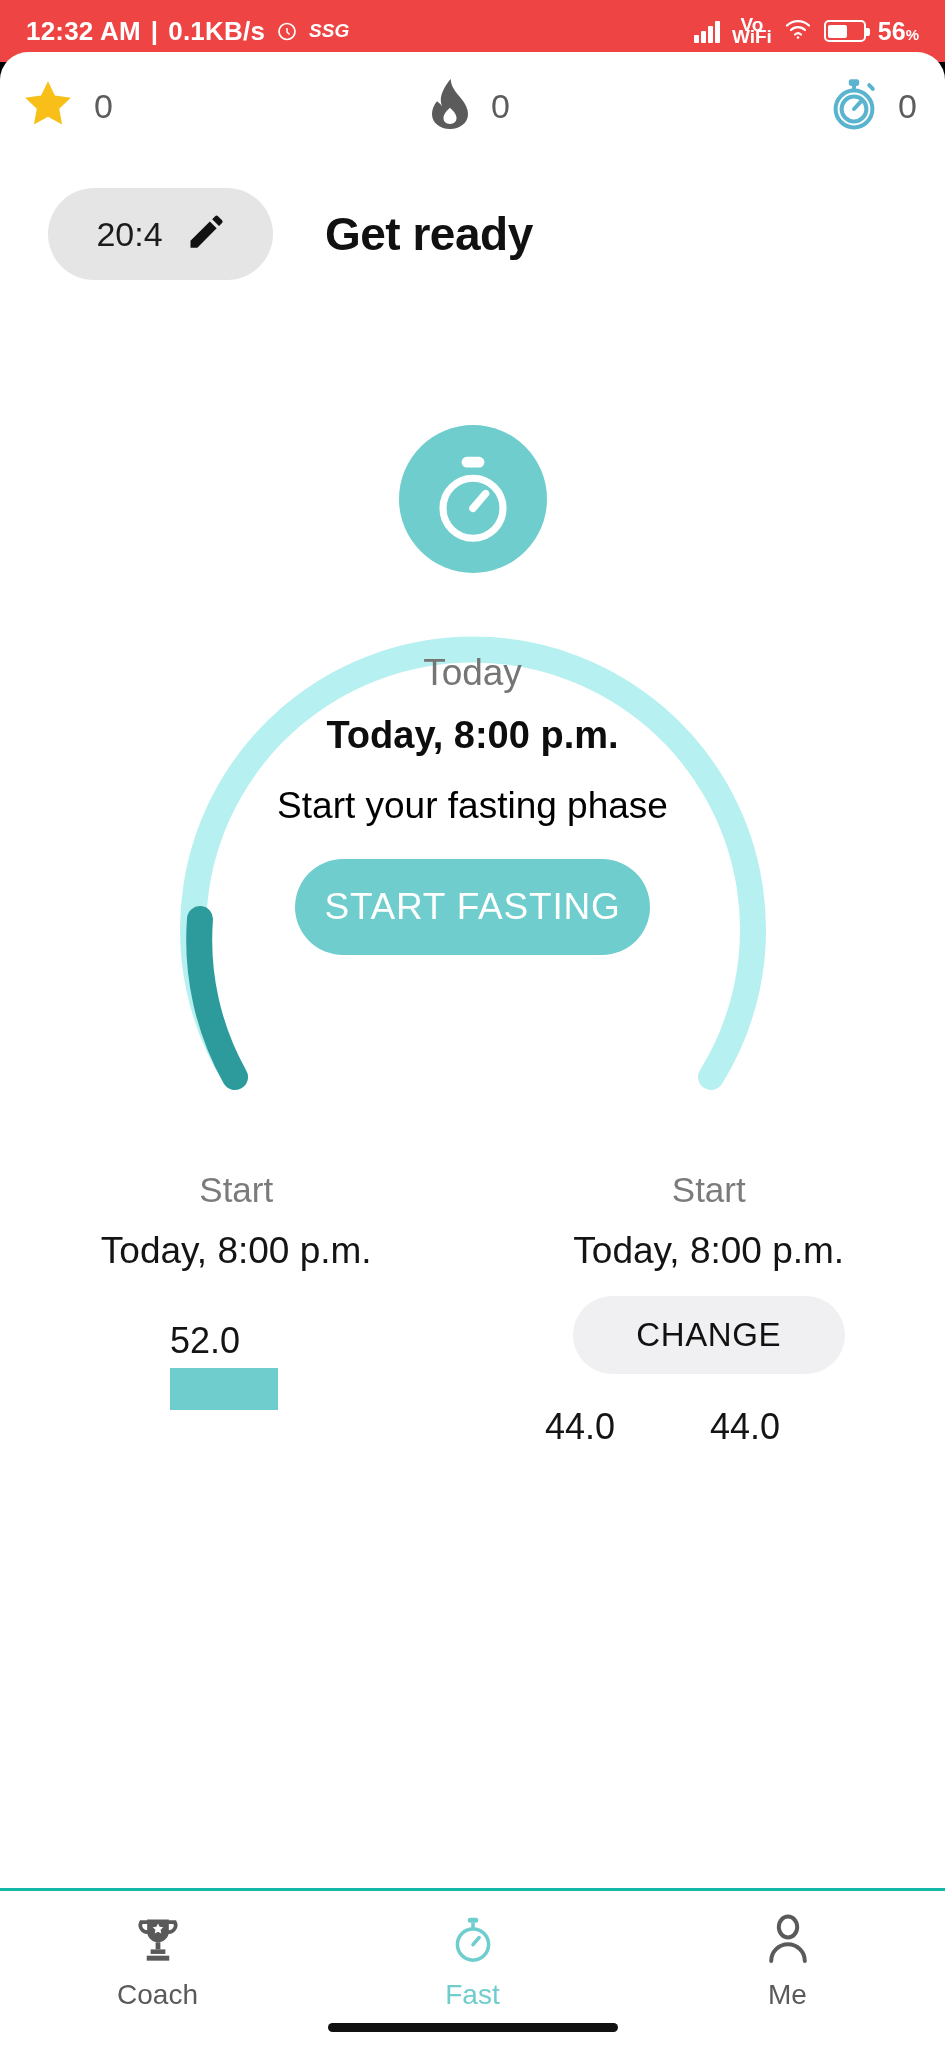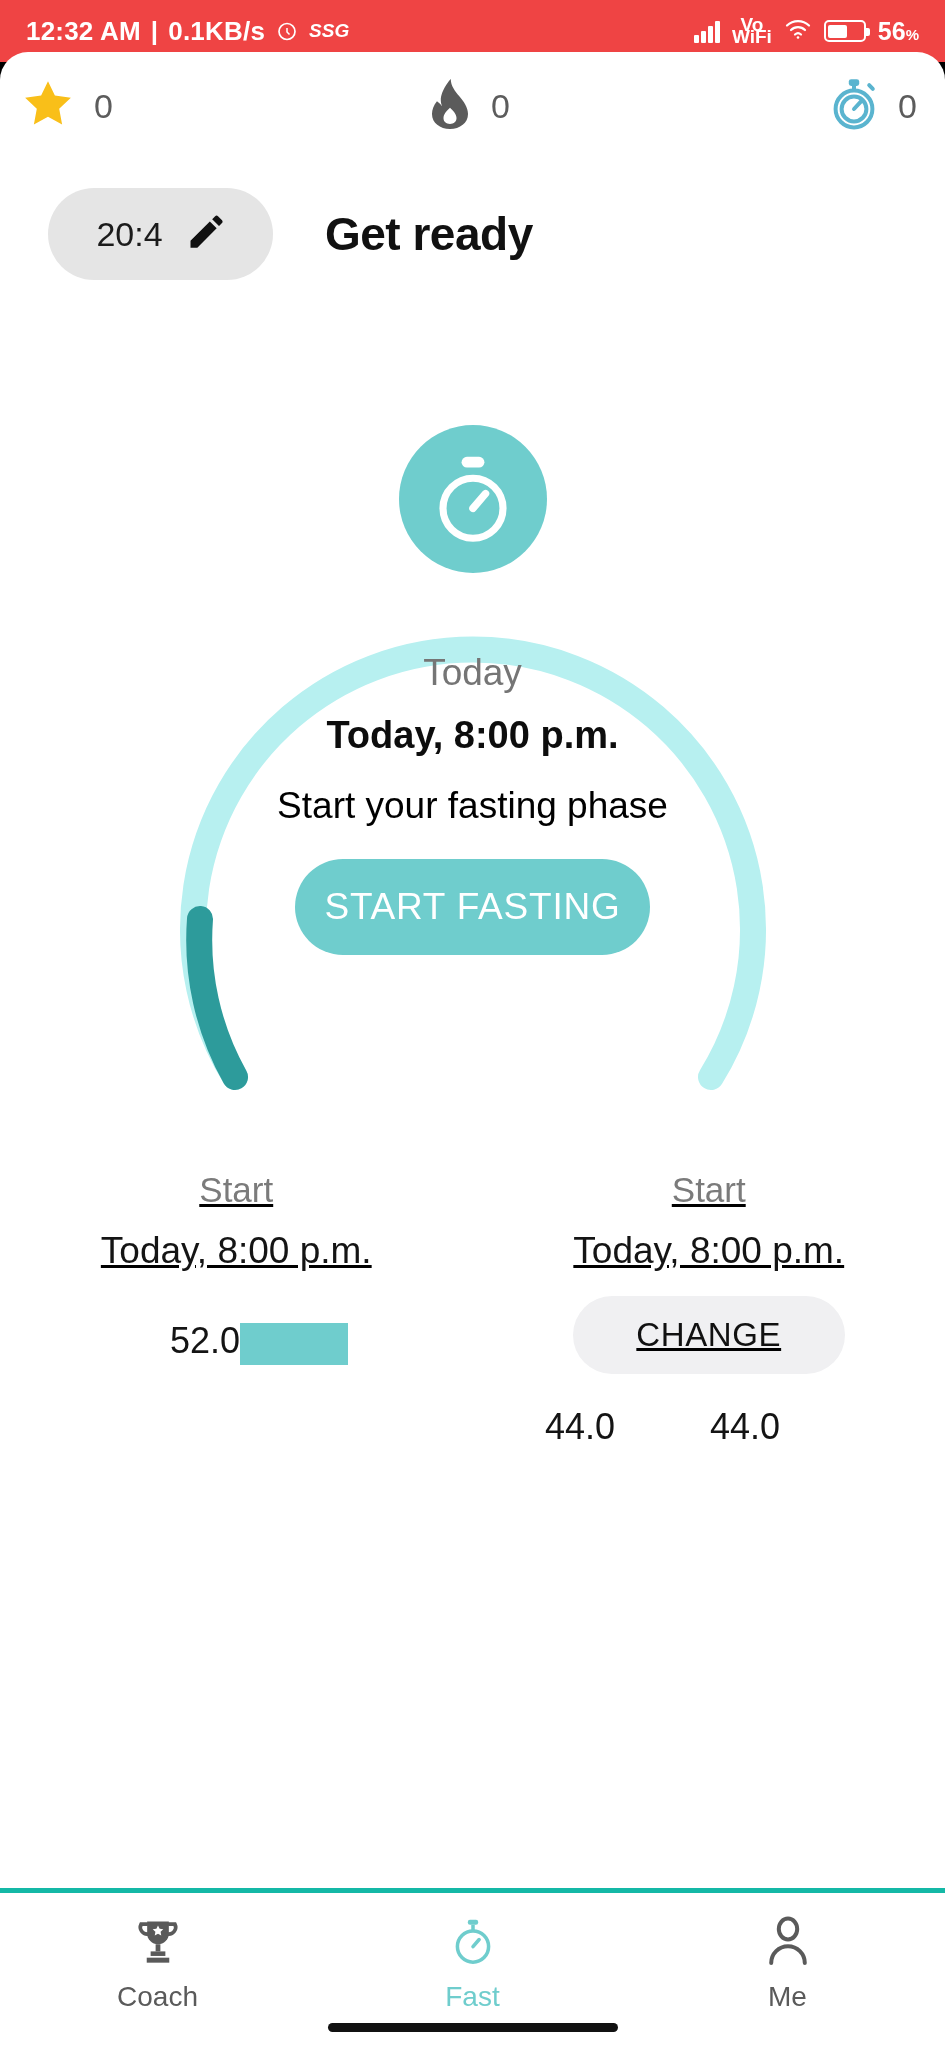--- a/index.html
+++ b/index.html
@@ -106,48 +106,47 @@
     font-size:37px; letter-spacing:.8px;
     display:flex; align-items:center; justify-content:center;
     border:none; cursor:pointer;
     font-family:"Liberation Sans", sans-serif;
   }
 
   
   .cols{
     position:absolute; top:1118px; left:0; width:945px;
     display:flex;
-    text-decoration:underline;
   }
   .col{ flex:1; display:flex; flex-direction:column; align-items:center; }
   .col-label{ font-size:35px; color:#7b7b7b; margin-bottom:20px; }
   .col-value{ font-size:37px; color:#141414; }
   .change-btn{
     margin-top:24px;
     width:272px; height:78px; border-radius:39px;
     background:#f0f0f2; color:#111;
     font-size:33px; letter-spacing:.6px;
     display:flex; align-items:center; justify-content:center;
     border:none; cursor:pointer;
     font-family:"Liberation Sans", sans-serif;
   }
 
   
   .chart{
     position:absolute; top:1268px; left:0; width:945px; height:120px;
     overflow:hidden;
   }
-  .bar-group{ position:absolute; display:flex; flex-direction:row; align-items:center; }
+  .bar-group{ position:absolute; display:flex; flex-direction:column; }
   .bar-label{ font-size:36px; color:#141414; margin-bottom:6px; }
   .bar{ background:#6fcdcd; }
 
   
   .navbar{
     position:absolute; bottom:0; left:0; width:945px; height:160px;
-    background:#fff; border-top:5px solid #14b8a6;
+    background:#fff; border-top:3px solid #14b8a6;
     display:flex; align-items:flex-start;
   }
   .nav-item{
     flex:1; display:flex; flex-direction:column; align-items:center;
     padding-top:22px; gap:10px; cursor:pointer;
   }
   .nav-label{ font-size:28px; color:#5a5a5a; }
   .nav-item.active .nav-label{ color:#6fcdcd; }
   .home-ind{
     position:absolute; bottom:16px; left:50%; transform:translateX(-50%);

